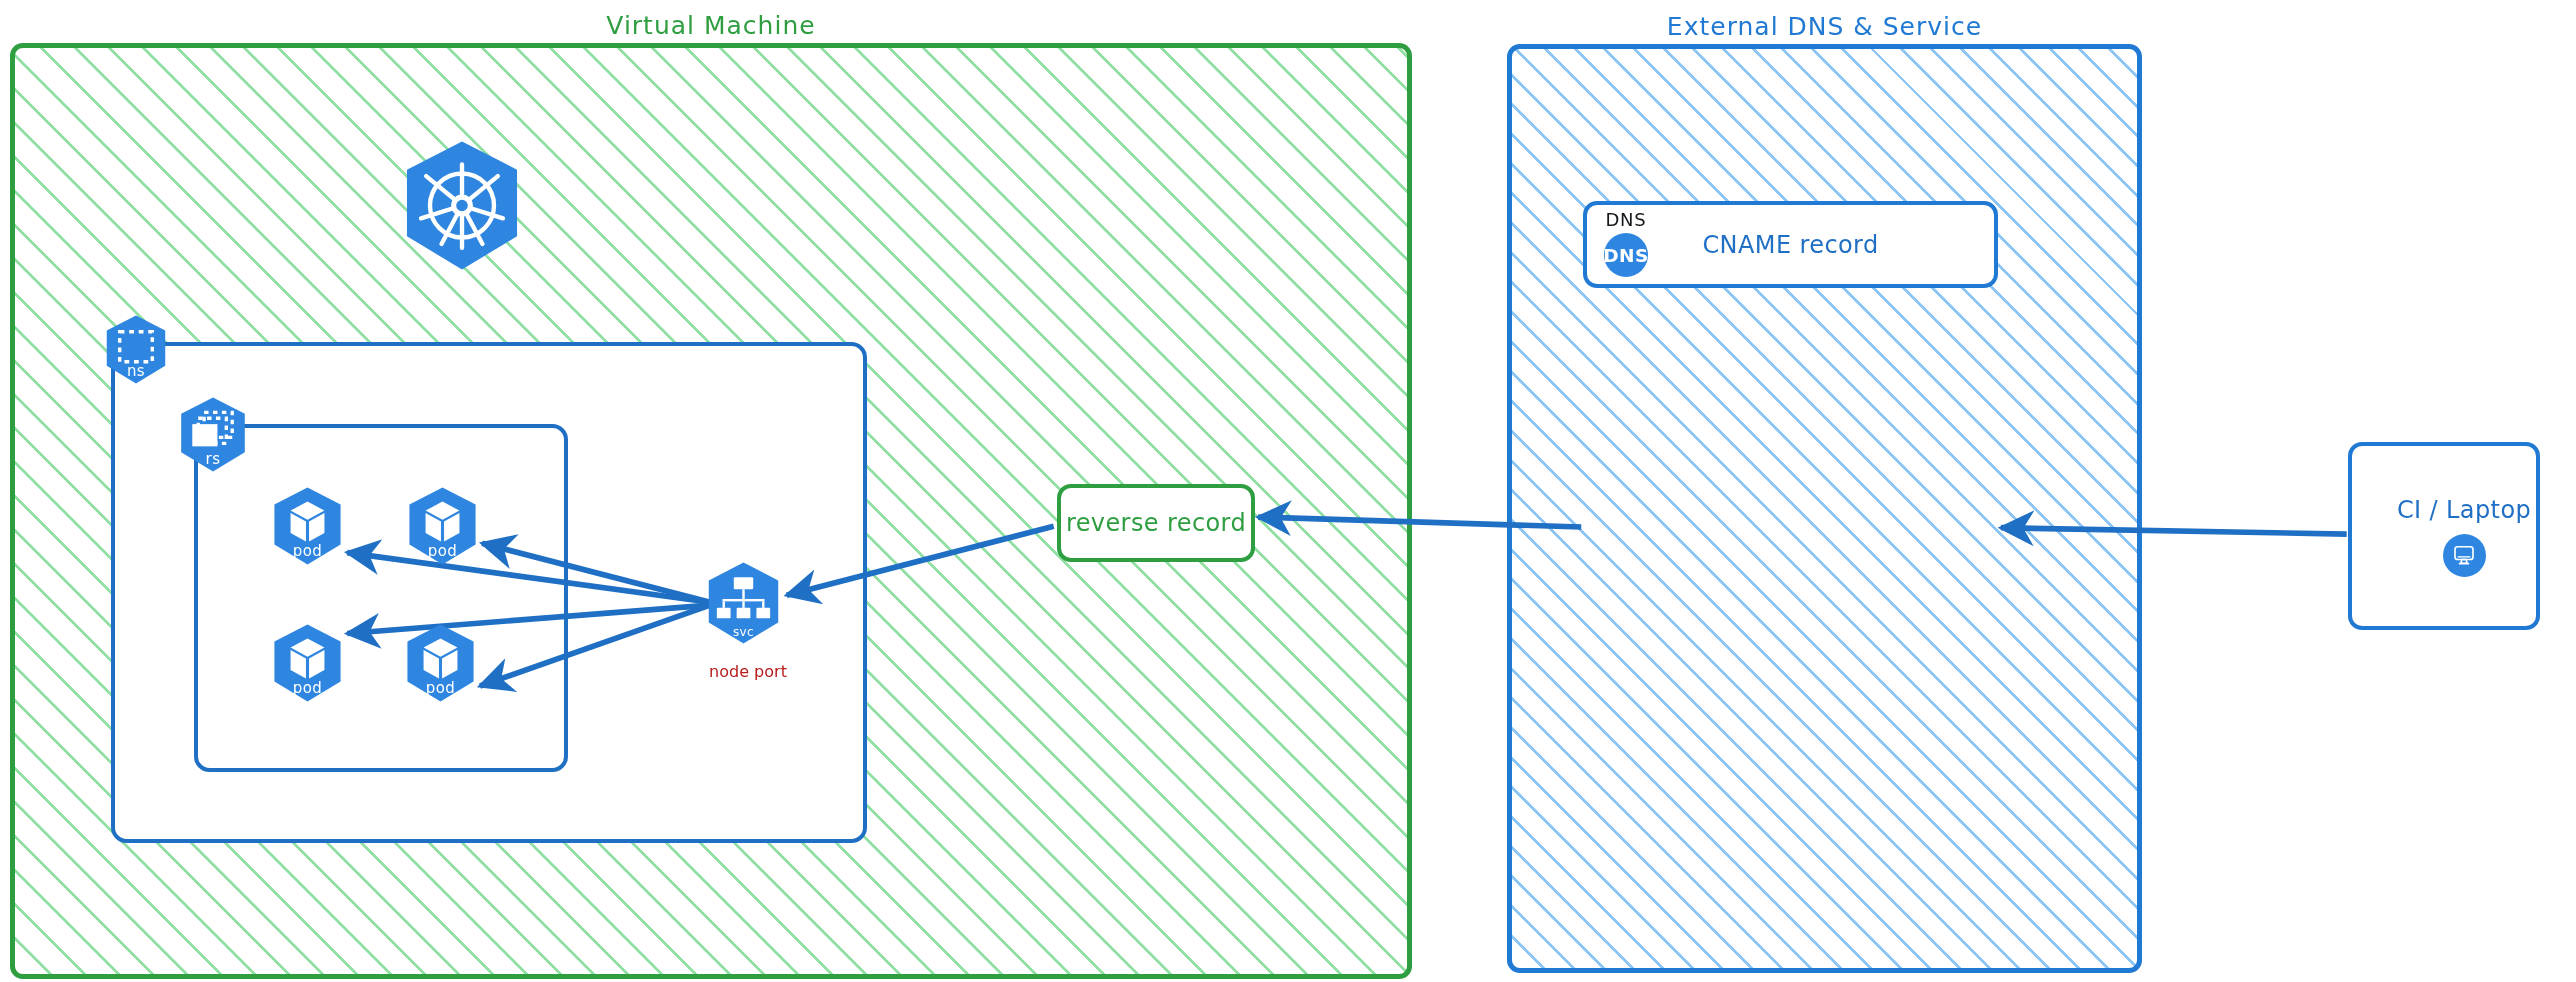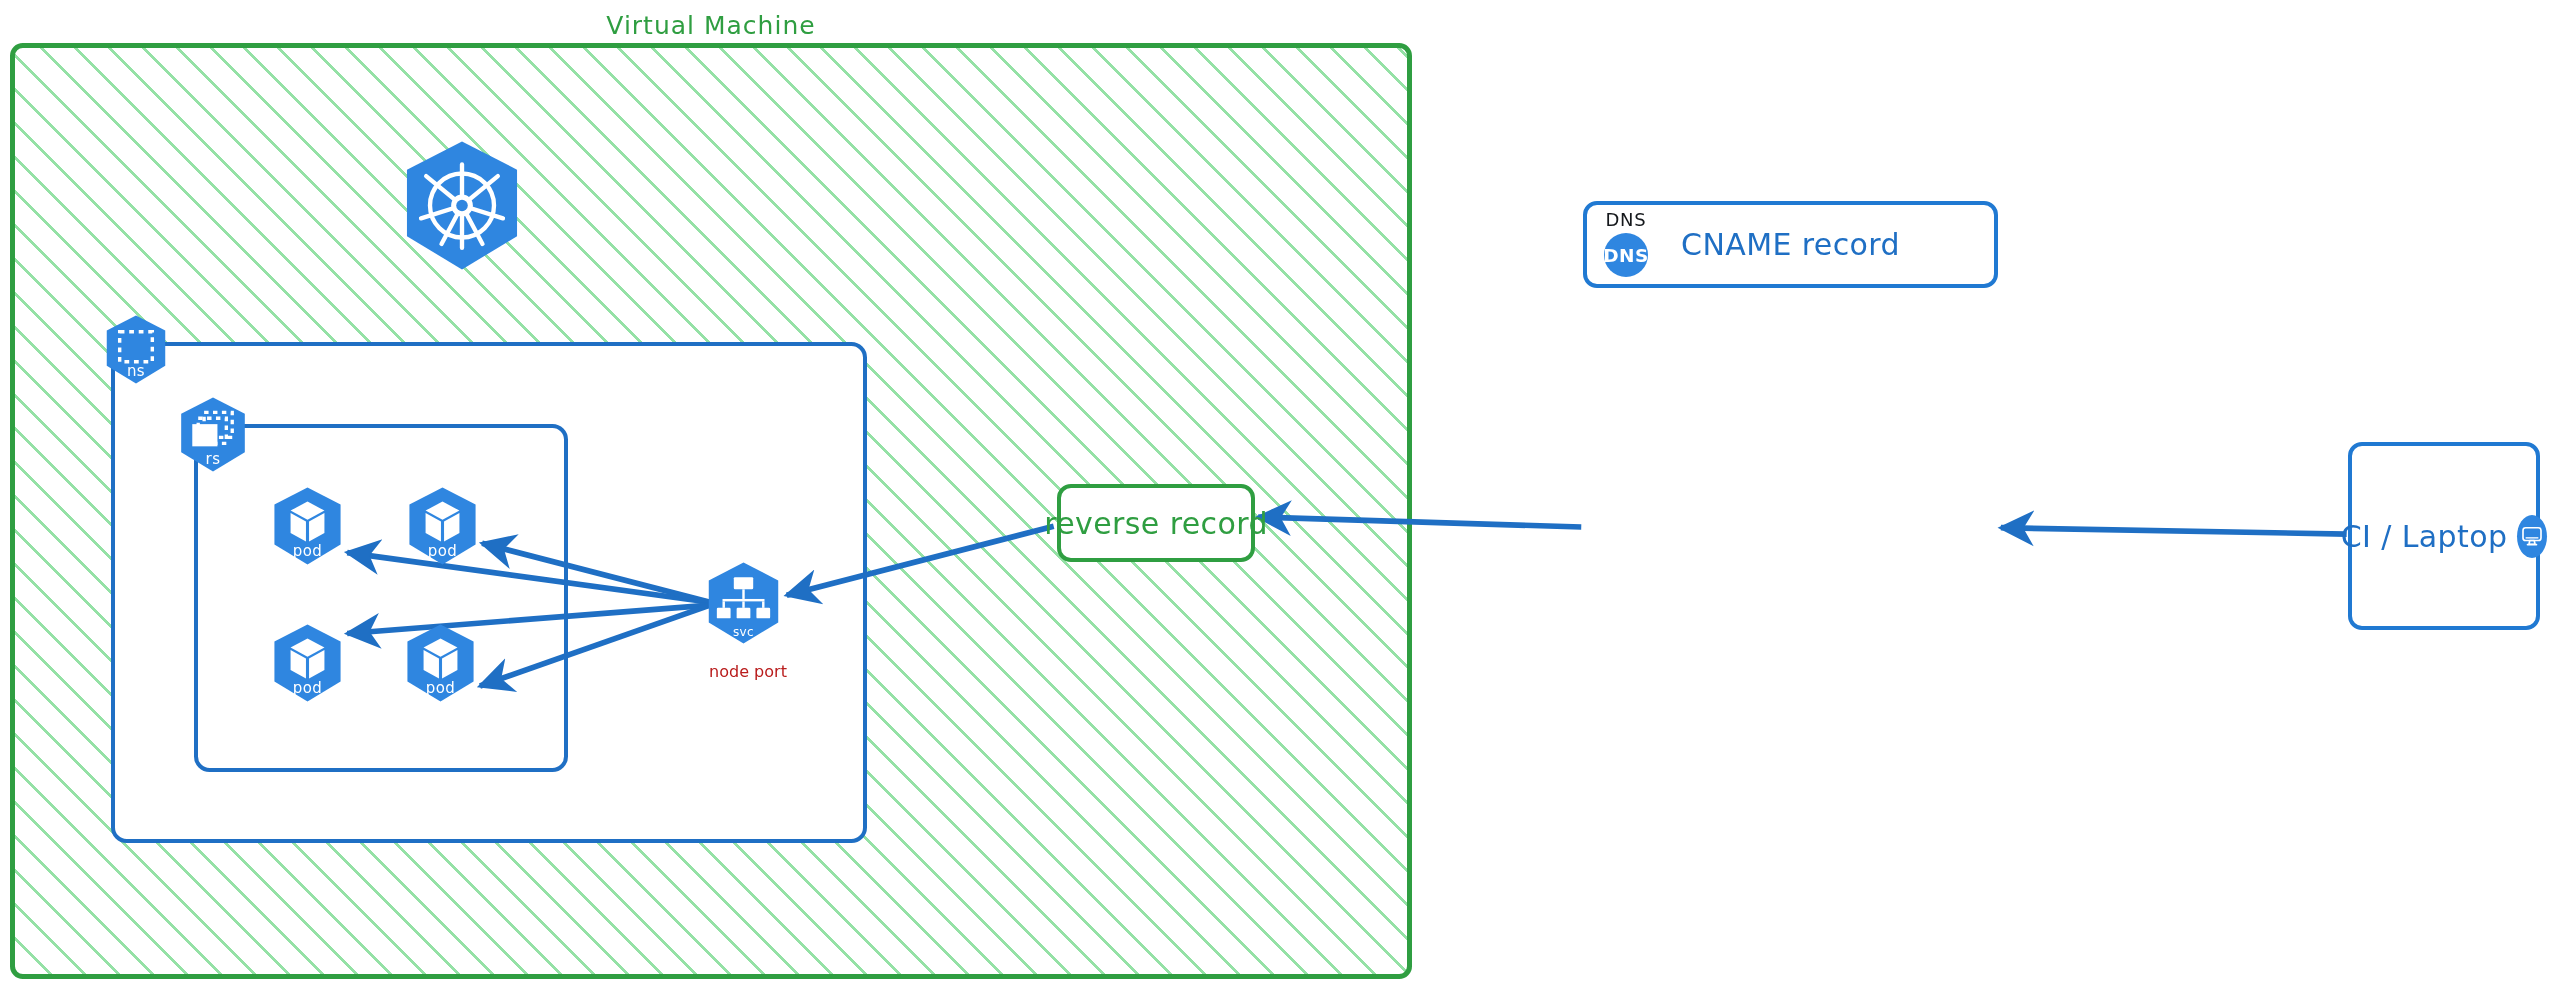--- a/index.html
+++ b/index.html
@@ -40,21 +40,21 @@
           border:4.3px solid #1f6fc4;border-radius:15.6px;}
   .ns-box{left:111px;top:342px;width:756px;height:501px;}
   .rs-box{left:194px;top:424px;width:374px;height:348px;}
 
   
   .node{position:absolute;box-sizing:border-box;background:#ffffff;
         display:flex;align-items:center;justify-content:center;
         border-radius:14px;text-align:center;}
   .node-green{border:4.3px solid #2f9e41;}
   .node-blue{border:4.3px solid #2079d2;}
-  .node-label{font-size:30px;letter-spacing:0.4px;white-space:nowrap;}
+  .node-label{font-size:24px;letter-spacing:0.4px;white-space:nowrap;}
   .lbl-green{color:#2f9e41;}
   .lbl-blue{color:#1f6fc4;}
 
   .box-rproxy{left:1057px;top:484px;width:198px;height:78px;}
   .box-dns{left:1583px;top:201px;width:415px;height:87px;
            display:block;}
   .box-worker{left:1583px;top:490px;width:415px;height:75px;}
   .box-ci{left:2348px;top:442px;width:192px;height:188px;display:block;}
 
   
@@ -62,22 +62,22 @@
               letter-spacing:0.7px;}
   .dns-badge{position:absolute;left:17px;top:28px;width:44px;height:44px;
              border-radius:50%;background:#2f86e0;color:#ffffff;
              display:flex;align-items:center;justify-content:center;
              font-size:18.5px;font-weight:700;letter-spacing:0.4px;}
   .dns-text{position:absolute;left:0;top:0;width:100%;height:100%;
             display:flex;align-items:center;justify-content:center;}
 
   
   .ci-stack{position:absolute;left:0;top:0;width:100%;height:100%;
-            display:flex;flex-direction:row;align-items:center;
-            justify-content:center;gap:10px;}
+            display:flex;flex-direction:column;align-items:center;
+            justify-content:center;gap:10px;padding-left:20px;}
   .ci-icon{width:43px;height:43px;border-radius:50%;background:#2f86e0;
            display:flex;align-items:center;justify-content:center;}
 
   
   .k8s{position:absolute;display:flex;align-items:center;justify-content:center;}
   .k8s svg{display:block;overflow:visible;}
   .k8s .cap{position:absolute;bottom:7%;left:0;width:100%;text-align:center;
             color:#ffffff;font-size:15px;letter-spacing:0.4px;
             pointer-events:none;}
 
@@ -98,20 +98,23 @@
 </style>
 </head>
 <body>
 
 <div class="stage">
 
   <div class="group group-vm">
     <div class="group-title title-vm">Virtual Machine</div>
   </div>
 
+  <div class="group group-ext">
+    <div class="group-title title-ext">External DNS &amp; Service</div>
+  </div>
 
   <div class="k8sbox ns-box"></div>
   <div class="k8sbox rs-box"></div>
 
   <svg class="arrow-layer" viewBox="0 0 3628 1384" xmlns="http://www.w3.org/2000/svg">
     <defs>
       <marker id="ah" viewBox="0 0 12 12" refX="10" refY="6" markerWidth="7" markerHeight="7" orient="auto-start-reverse">
         <path d="M 11 6 L 0 0.6 L 3.2 6 L 0 11.4 Z" fill="#1f6fc4"></path>
       </marker>
     </defs>

